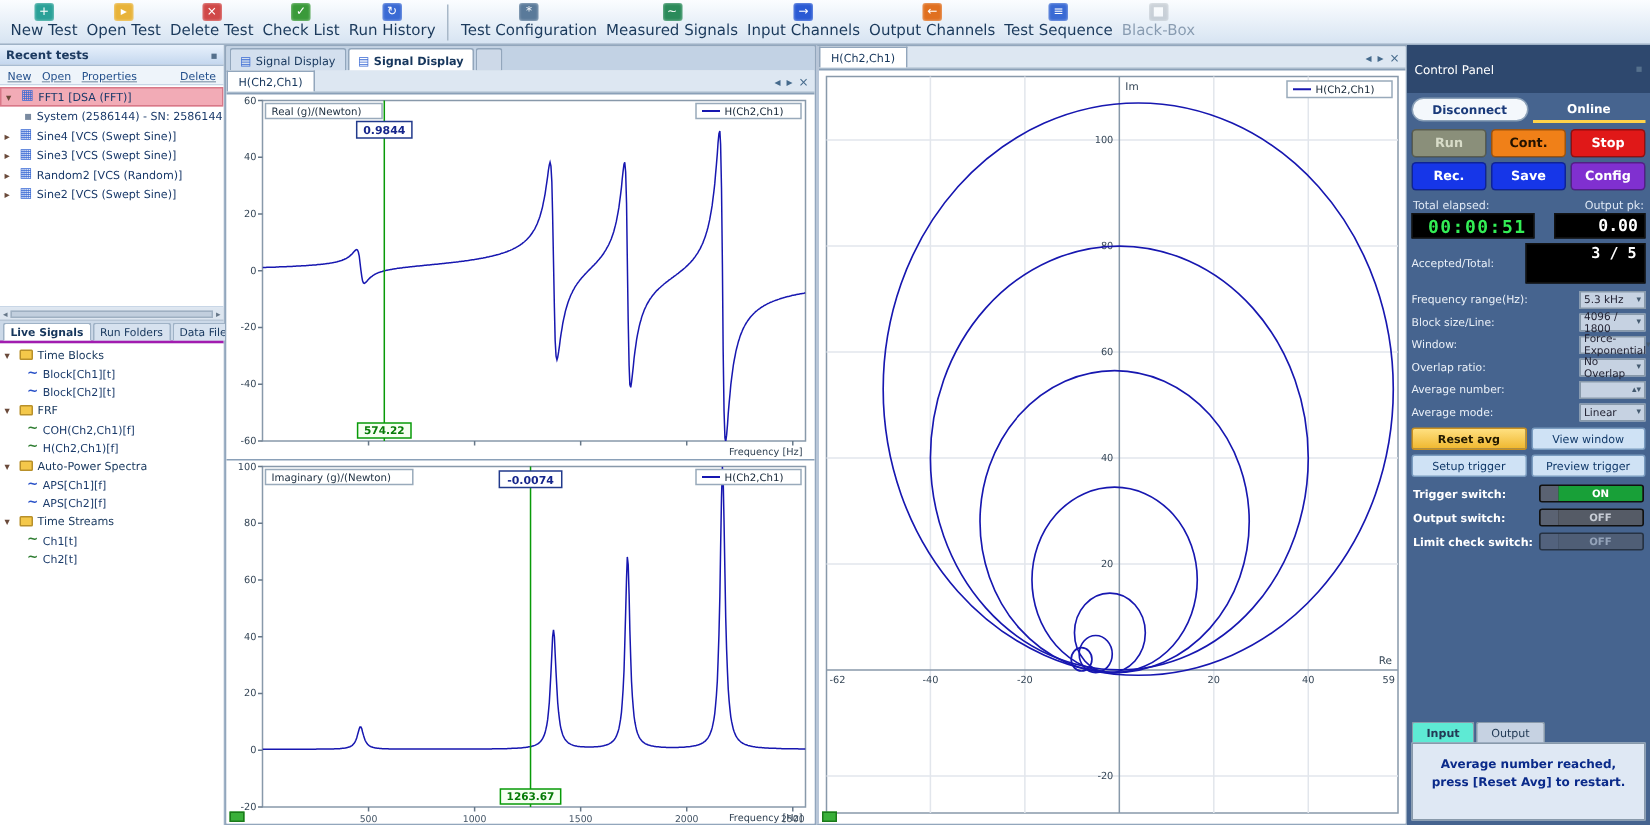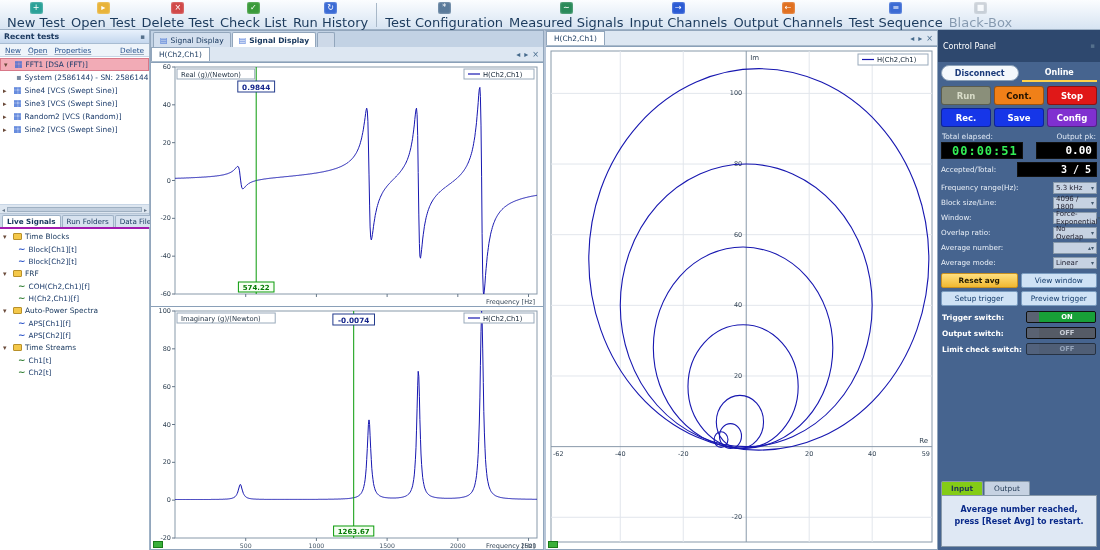--- a/index.html
+++ b/index.html
@@ -6,21 +6,21 @@
 html,body{width:1100px;height:550px;overflow:hidden;}
 body{background:#cdd9e7;font-size:8px;color:#16365c;}
 .app{width:1100px;height:550px;display:flex;flex-direction:column;}
 
 .toolbar{height:30px;display:flex;align-items:flex-start;background:linear-gradient(#fbfdff,#d7e4f2);border-bottom:1px solid #9fb2c6;padding:1px 4px;}
 .tb-group{display:flex;}
 .tb-sep{width:1px;background:#a8b8c8;height:24px;margin:2px 5px;}
 .tool{display:flex;flex-direction:column;align-items:center;padding:1px 3px;cursor:pointer;}
 .tool.disabled{opacity:.45;}
 .tool-icon{width:13px;height:12px;border-radius:2px;color:#fff;font-size:8px;line-height:12px;text-align:center;margin-bottom:1px;box-shadow:inset 0 0 2px rgba(255,255,255,.6);}
-.tool-label{font-size:13px;white-space:nowrap;color:#1b3a5c;}
+.tool-label{font-size:10px;white-space:nowrap;color:#1b3a5c;}
 .main{display:flex;height:520px;}
 
 .sidebar{width:150px;background:#f4f8fc;border-right:1px solid #9fb2c6;display:flex;flex-direction:column;}
 .panel-head{height:14px;background:linear-gradient(#e8f1fc,#c4d7ee);border-bottom:1px solid #a8bcd2;display:flex;align-items:center;justify-content:space-between;padding:0 4px;font-weight:bold;font-size:7.8px;color:#1c3a60;}
 .pin{color:#55708c;font-size:7px;cursor:pointer;}
 .menu-row{height:13px;display:flex;gap:7px;align-items:center;padding:0 5px;background:#eef4fa;border-bottom:1px solid #c8d6e6;font-size:7.3px;}
 .menu-row .sp{flex:1;}
 .menu-link{color:#24508c;cursor:pointer;text-decoration:underline;text-decoration-color:#9ab;}
 .tree{padding:1px 0;}
 .tree.recent{height:148px;background:#fff;border-bottom:1px solid #c8d6e6;overflow:hidden;}
@@ -68,40 +68,40 @@
 .cp-btn.orange{background:#f08018;color:#221200;}
 .cp-btn.red{background:#e01818;}
 .cp-btn.blue{background:#1636e8;}
 .cp-btn.purple{background:#8030d0;}
 .stat-labels{display:flex;justify-content:space-between;padding:3px 4px 1px;font-size:7.4px;color:#dfe8f4;}
 .displays{display:flex;gap:3px;padding:0 3px;}
 .disp{background:#000;border:1px solid #111;height:17px;display:flex;align-items:center;justify-content:flex-end;padding:0 4px;font-family:"DejaVu Sans Mono",monospace;font-weight:bold;}
 .disp.time{flex:1.4;color:#33ee55;font-size:12px;letter-spacing:1px;}
 .disp.pk{flex:1;color:#fff;font-size:11px;margin-left:10px;}
 .acc-row{display:flex;align-items:center;gap:3px;padding:3px;}
-.acc-disp{flex:1;background:#000;border:1px solid #111;color:#fff;height:15px;text-align:right;line-height:14px;font-family:"DejaVu Sans Mono",monospace;font-size:10px;font-weight:bold;padding-right:5px;}
+.acc-disp{flex:1;background:#000;border:1px solid #111;color:#fff;height:27px;text-align:right;line-height:14px;font-family:"DejaVu Sans Mono",monospace;font-size:10px;font-weight:bold;padding-right:5px;}
 .field-row{display:flex;align-items:center;padding:1.5px 3px;gap:2px;}
 .field-label{flex:1;font-size:7.2px;color:#eaf0f8;}
 .field-val{width:44px;height:12px;background:#c6d2e2;color:#223;font-size:7px;display:flex;align-items:center;justify-content:space-between;padding:0 2px;border:1px solid #8899aa;cursor:pointer;}
 .fv-arrow{color:#445a70;font-size:6px;}
 .act-grid{display:grid;grid-template-columns:1fr 1fr;gap:3px;padding:3px;}
 .act-btn{height:15px;background:#cfe2f5;border:1px solid #7a9cc0;border-radius:2px;color:#123a6a;text-align:center;line-height:13px;font-size:7.4px;cursor:pointer;}
 .act-btn.gold{background:linear-gradient(#ffe080,#f0b830);border-color:#c89020;color:#221a00;font-weight:bold;}
 .switch-row{display:flex;align-items:center;padding:2px 4px;}
 .switch-label{flex:1;font-size:7.4px;font-weight:bold;color:#fff;}
 .switch{width:70px;height:12px;border-radius:2px;background:#222;display:flex;overflow:hidden;border:1px solid #111;cursor:pointer;}
 .switch .knob{width:12px;background:#5a6272;}
 .switch .state{flex:1;text-align:center;line-height:11px;font-size:6.8px;font-weight:bold;color:#fff;}
 .switch.on .state{background:#18a038;}
 .switch.off .state{background:#555b66;color:#c8cdd6;}
 .switch.dis{opacity:.6;}
 .cp-spacer{flex:1;}
 .io-tabs{display:flex;padding:0 3px;gap:1px;align-items:flex-end;}
 .io-tab{padding:2px 9px;background:#c6d2e2;color:#223a55;border:1px solid #8899aa;border-bottom:none;font-size:7.4px;border-radius:2px 2px 0 0;cursor:pointer;}
-.io-tab.active{background:#84cc16;font-weight:bold;}
+.io-tab.active{background:#5eead4;font-weight:bold;}
 .msg-box{margin:0 3px 3px;background:#dfe8f4;border:1px solid #8899aa;height:52px;color:#0a2a8a;font-weight:bold;font-size:8px;padding:8px 6px;text-align:center;line-height:1.5;}
 svg text{font-family:"DejaVu Sans",sans-serif;}
 </style>
 </head>
 <body>
 
 <div class="app">
   <div class="toolbar">
       <div class="tb-group">
         <div class="tool">

